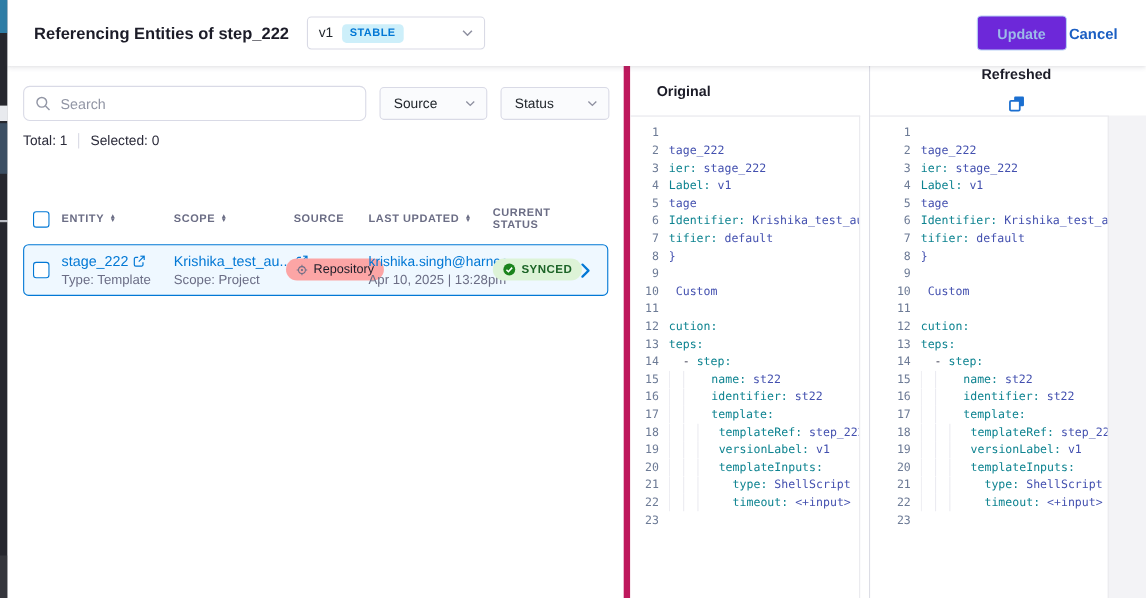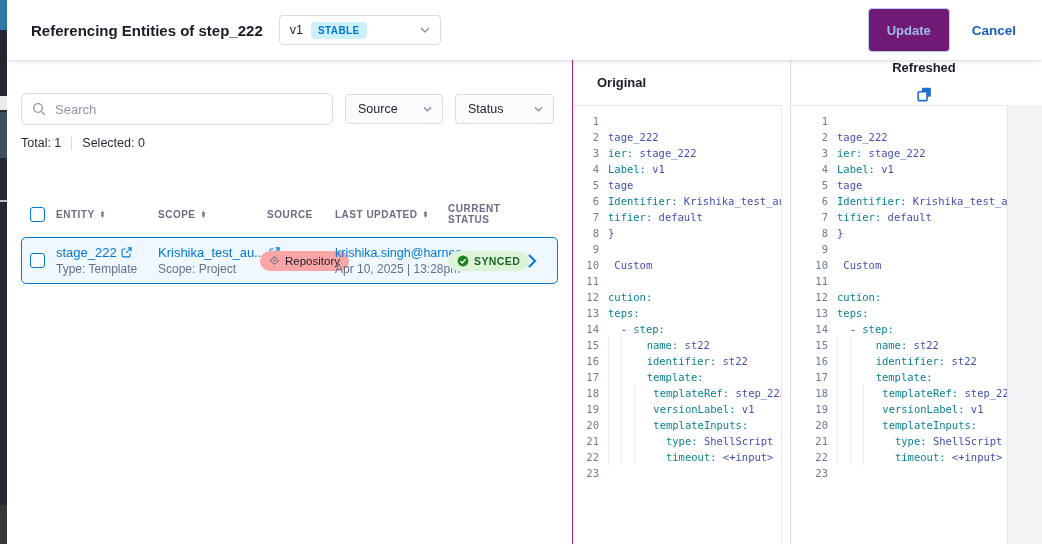--- a/index.html
+++ b/index.html
@@ -22,30 +22,30 @@
     position:relative; z-index:3; background:#fff;
     box-shadow:0 2px 4px rgba(96,97,112,0.14), 0 1px 2px rgba(40,41,61,0.06); }
   .dlg-title { font-size:15px; font-weight:bold; color:#1c1c28; }
   .ver-select { margin-left:16px; width:162px; height:30px; border:1px solid #d9dae5; border-radius:4px;
     display:flex; align-items:center; padding:0 10px; gap:8px; background:#fff; cursor:pointer; }
   .ver-value { font-size:12.5px; color:#22272d; }
   .ver-badge { background:#cdeffa; color:#0278d5; font-size:10px; font-weight:bold; letter-spacing:.4px;
     padding:3px 7px; border-radius:4px; }
   .ver-spacer { flex:1; }
   .hdr-spacer { flex:1; }
-  .btn-update { height:44px; padding:0 18px; background:#701a75; border:1px solid #b7cff5; border-radius:4px;
+  .btn-update { height:32px; padding:0 18px; background:#6d28d9; border:1px solid #b7cff5; border-radius:4px;
     color:#9cbbe8; font-size:13px; font-weight:bold; cursor:default; }
-  .btn-cancel { margin-left:20px; background:none; border:none; color:#1b5fc3; font-size:13.5px;
+  .btn-cancel { background:none; border:none; color:#1b5fc3; font-size:13.5px;
     font-weight:bold; cursor:pointer; padding:4px 2px; }
 
   
   .dlg-body { flex:1; display:flex; min-height:0; }
 
   
-  .left-pane { width:566px; flex:0 0 566px; border-right:1px solid #be185d; padding-top:33px; background:#fff; }
+  .left-pane { width:566px; flex:0 0 566px; border-right:6px solid #be185d; padding-top:18px; background:#fff; }
   .filter-row { display:flex; align-items:center; padding:0 12px 0 14px; gap:12px; }
   .search-box { width:312px; height:32px; border:1px solid #d9dae6; border-radius:6px; display:flex;
     align-items:center; padding:0 10px; gap:7px; background:#fff; }
   .search-box input { border:none; outline:none; flex:1; font-size:13px; color:#22272d;
     font-family:"Liberation Sans", sans-serif; background:transparent; }
   .search-box input::placeholder { color:#9296a5; }
   .dd { height:30px; border:1px solid #d9dae6; border-radius:4px; background:#fafbfd; display:flex;
     align-items:center; padding:0 10px 0 12px; gap:8px; cursor:pointer; }
   .dd.src { width:98px; } .dd.sts { width:99px; }
   .dd-label { font-size:12.5px; color:#22272d; flex:1; }

